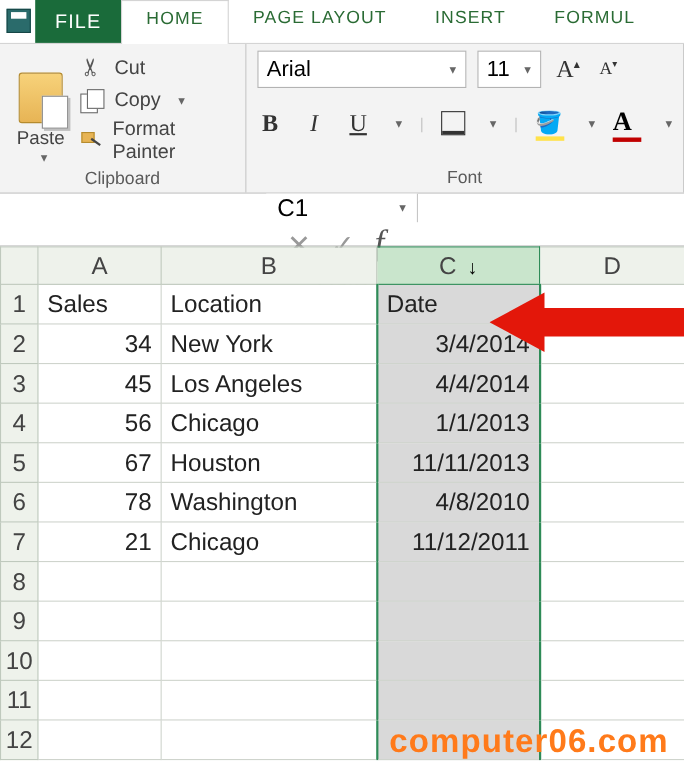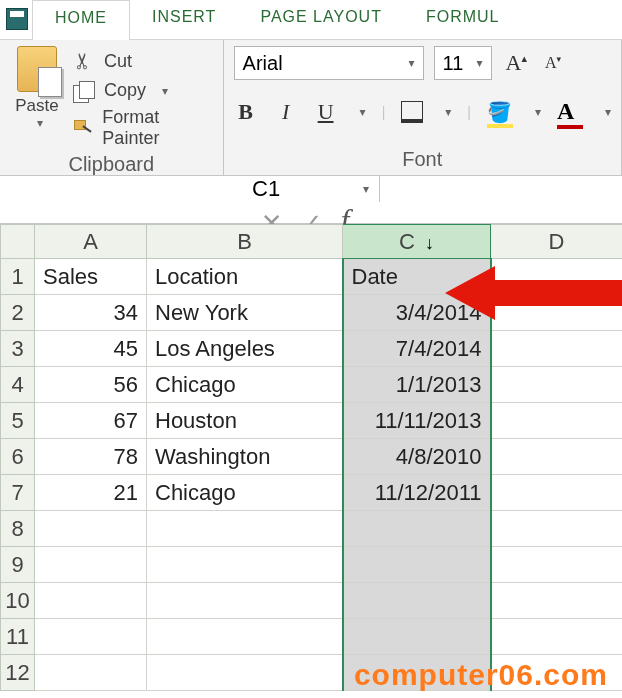--- a/index.html
+++ b/index.html
@@ -67,26 +67,27 @@
   .rgroup {
     border-right: 1px solid #c6c6c6;
     padding: 6px 10px 2px 10px;
     display: flex;
     flex-direction: column;
   }
   .rgroup .body { flex: 1; display: flex; gap: 8px; }
   .rgroup .caption {
     text-align: center;
     color: #5a5a5a;
-    font-size: 20px;
+    font-size: 16px;
     padding: 4px 0 2px 0;
   }
   .paste-btn {
     display: flex; flex-direction: column; align-items: center;
     width: 58px;
+    margin-top: 20px;
   }
   .paste-ico {
     width: 40px; height: 46px;
     background: linear-gradient(#f7d27a,#e7b455);
     border: 1px solid #b58b2e;
     border-radius: 3px;
     position: relative;
   }
   .paste-ico::after {
     content:"";
@@ -213,23 +214,24 @@
     position:absolute; right:14px; bottom:6px;
     font-size:30px; font-family: Arial, sans-serif;
     color:#ff7a1a; font-weight:bold; letter-spacing:1px;
   }
 </style>
 </head>
 <body>
 
 <div class="tabstrip">
   <span class="save-icon"></span>
+  <div class="tab file">FILE</div>
   <div class="tab active">HOME</div>
+  <div class="tab">PAGE LAYOUT</div>
   <div class="tab">INSERT</div>
-  <div class="tab">PAGE LAYOUT</div>
   <div class="tab">FORMUL</div>
 </div>
 
 <div class="ribbon">
 
   <div class="rgroup" style="width:270px">
     <div class="body">
       <div class="paste-btn">
         <span class="paste-ico"></span>
         <span class="paste-lbl">Paste</span>
@@ -336,21 +338,21 @@
       <th class="rowhead">2</th>
       <td class="right">34</td>
       <td>New York</td>
       <td class="selC right">3/4/2014</td>
       <td></td>
     </tr>
     <tr>
       <th class="rowhead">3</th>
       <td class="right">45</td>
       <td>Los Angeles</td>
-      <td class="selC right">7/4/2014</td>
+      <td class="selC right">4/4/2014</td>
       <td></td>
     </tr>
     <tr>
       <th class="rowhead">4</th>
       <td class="right">56</td>
       <td>Chicago</td>
       <td class="selC right">1/1/2013</td>
       <td></td>
     </tr>
     <tr>

